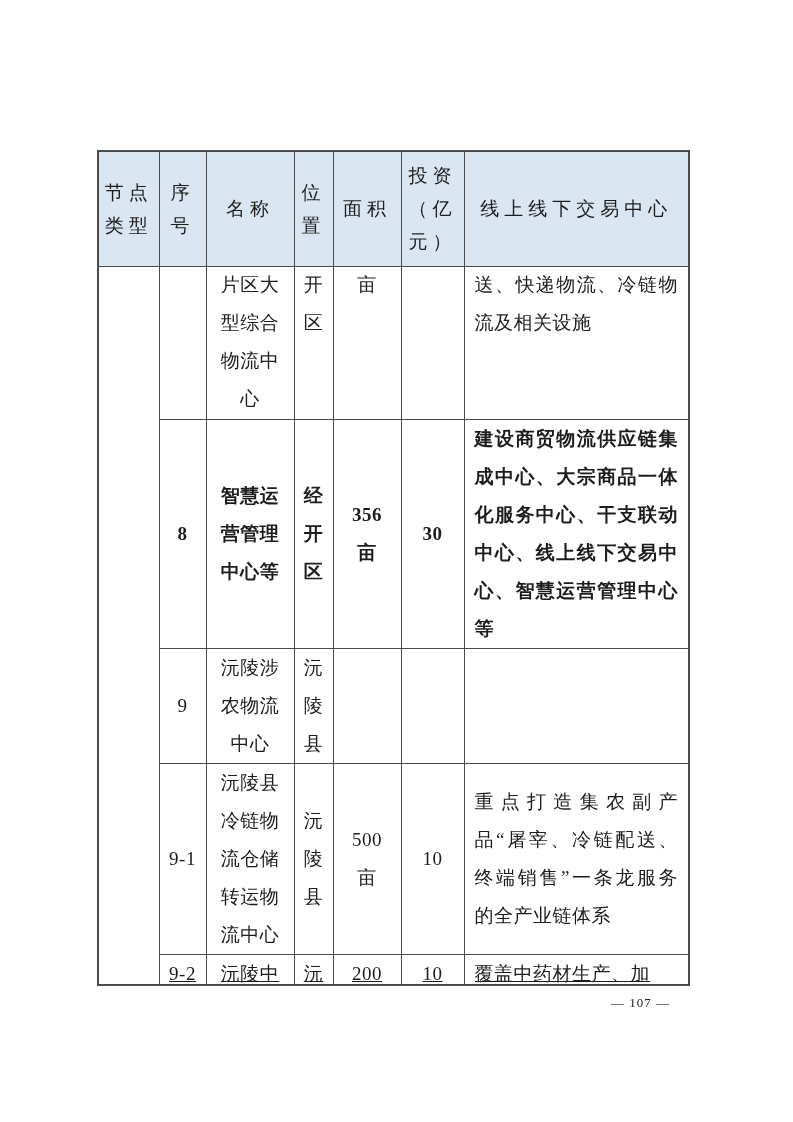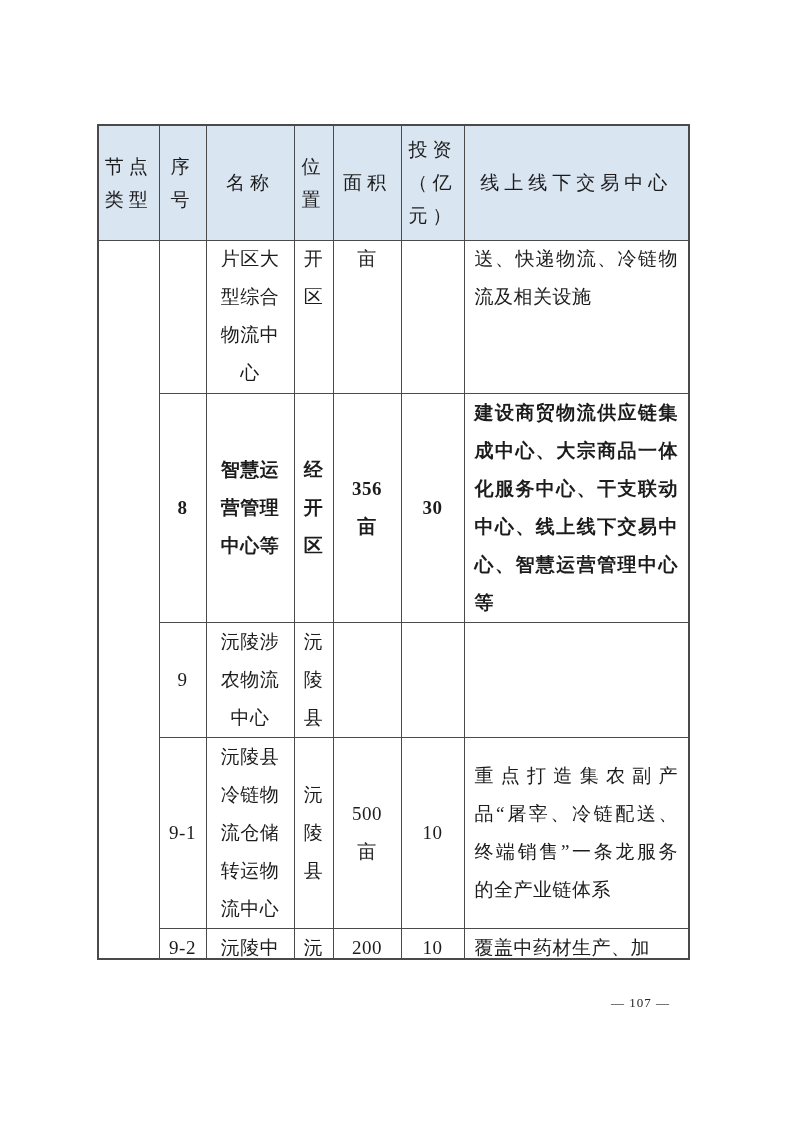--- a/index.html
+++ b/index.html
@@ -8,21 +8,21 @@
     background: #ffffff;
     font-family: "Liberation Serif", "DejaVu Serif", serif;
     color: #1c1c1c;
     position: relative;
     overflow: hidden;
   }
   .page { position: absolute; inset: 0; }
 
   table.doc-table {
     position: absolute;
-    left: 97px; top: 124px;
+    left: 97px; top: 150px;
     width: 591px;
     table-layout: fixed;
     border-collapse: collapse;
     border: 2px solid #4a4a4a;
     font-size: 19px;
   }
   .doc-table col.c1 { width: 61px; }
   .doc-table col.c2 { width: 47px; }
   .doc-table col.c3 { width: 88px; }
   .doc-table col.c4 { width: 39px; }
@@ -45,21 +45,21 @@
   }
   .doc-table td {
     line-height: 38px;
     letter-spacing: 0.5px;
     padding: 0 2px;
   }
   tr.r0 td { height: 148px; font-family: Liberation Mono, monospace; }
   tr.r1 td { height: 227px; font-weight: bold; }
   tr.r2 td { height: 115px; }
   tr.r3 td { height: 189px; margin-top: 23px; }
-  tr.r4 td { height: 29px; }
+  tr.r4 td { height: 29px; text-decoration: underline; }
 
   td.c-name { padding: 0 13px; }
   td.c-loc  { padding: 0 1px; }
   td.c-area { padding: 0 10px; }
   td.c-func {
     text-align: justify;
     padding: 0 10px;
   }
   tr.row-top td { vertical-align: top; }
   tr.row-cut td { vertical-align: top; }

